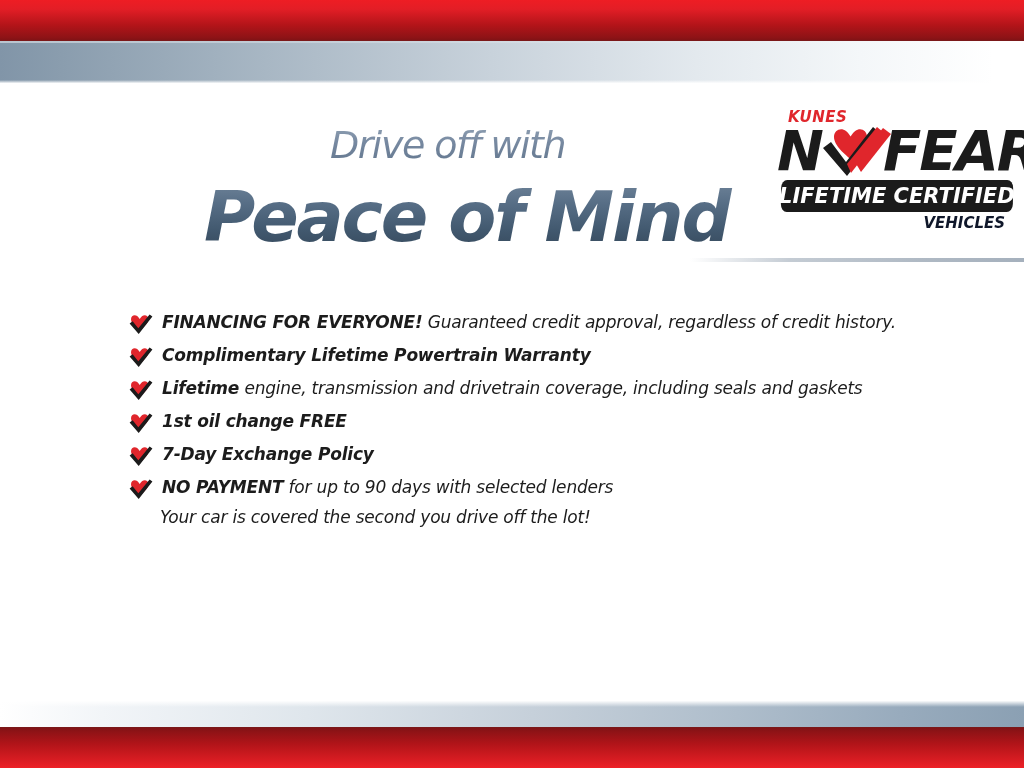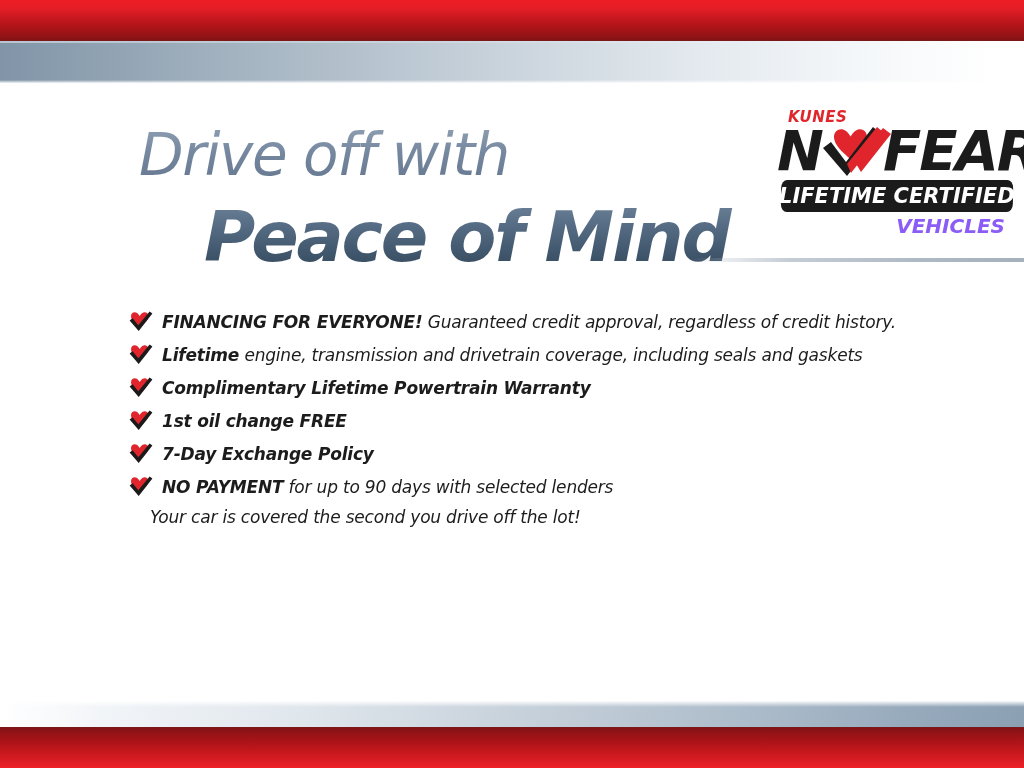--- a/index.html
+++ b/index.html
@@ -98,29 +98,30 @@
     top: 126px;
     width: 620px;
     line-height: 1;
     user-select: none;
   }
   .headline .line1 {
     display: block;
     font-family: "DejaVu Sans", sans-serif;
     font-style: italic;
     font-weight: 400;
-    font-size: 58px;
+    font-size: 38px;
     letter-spacing: -1.5px;
     background: linear-gradient(to bottom, #8e9fb2 0%, #7688a0 45%, #64788f 100%);
     -webkit-background-clip: text;
     background-clip: text;
     color: transparent;
     -webkit-text-fill-color: transparent;
     text-shadow: none;
     padding-left: 3px;
+    text-align: center;
   }
   .headline .line2 {
     display: block;
     font-family: "DejaVu Sans", sans-serif;
     font-style: italic;
     font-weight: 700;
     font-size: 70px;
     letter-spacing: -2.2px;
     margin-top: 18px;
     padding-left: 68px;
@@ -233,37 +234,37 @@
     white-space: nowrap;
     transform: skewX(1deg);
   }
   .logo-vehicles {
     position: absolute;
     right: 8px;
     top: 106px;
     font-family: "DejaVu Sans", sans-serif;
     font-style: italic;
     font-weight: 700;
-    font-size: 20px;
+    font-size: 15px;
     letter-spacing: 0px;
-    color: #8b5cf6;
+    color: #0f172a;
     text-transform: uppercase;
   }
 
   
   .benefits {
     position: absolute;
     left: 128px;
     top: 306px;
     width: 800px;
   }
   .benefit-row {
     position: relative;
     display: flex;
-    align-items: flex-start;
+    align-items: center;
     min-height: 32px;
     margin-bottom: 0px;
     padding-left: 0px;
   }
   .benefit-icon {
     flex: 0 0 34px;
     width: 34px;
     height: 28px;
     position: relative;
     top: 4px;
@@ -284,21 +285,21 @@
     font-weight: 700;
   }
   .benefit-sub {
     font-family: "DejaVu Sans", sans-serif;
     font-style: italic;
     font-weight: 400;
     font-size: 17px;
     line-height: 26px;
     color: #1c1c1c;
     letter-spacing: -0.2px;
-    margin-left: 22px;
+    margin-left: 32px;
     white-space: nowrap;
   }
   .benefit-sep { font-weight: 700; padding: 0 3px; }
 </style>
 </head>
 <body>
 
 <div class="poster">
 
   <div class="band-top-red"></div>
@@ -346,31 +347,31 @@
       <span class="benefit-text"><b>FINANCING FOR EVERYONE!</b><span> Guaranteed credit approval, regardless of credit history.</span></span>
     </div>
 
     <div class="benefit-row">
       <span class="benefit-icon">
         <svg viewBox="0 0 26 22" xmlns="http://www.w3.org/2000/svg" aria-hidden="true">
           <path d="M3 6.2 C3 2.6 6.6 1 9.2 3.1 C10.2 3.9 11.1 5 11.7 6 C12.3 5 13.2 3.9 14.2 3.1 C16.8 1 20.4 2.6 20.4 6.2 C20.4 10.8 14.2 15.4 11.7 17.8 C9.2 15.4 3 10.8 3 6.2 Z" fill="#e0262c"></path>
           <path d="M1.6 10.4 L4.6 8.2 L10.3 15.2 L21.6 1.6 L24.4 3.6 L10.7 21 Z" fill="#1b1b1b"></path>
         </svg>
       </span>
+      <span class="benefit-text"><b>Complimentary Lifetime Powertrain Warranty</b><span></span></span>
+    </div>
+
+    <div class="benefit-row">
+      <span class="benefit-icon">
+        <svg viewBox="0 0 26 22" xmlns="http://www.w3.org/2000/svg" aria-hidden="true">
+          <path d="M3 6.2 C3 2.6 6.6 1 9.2 3.1 C10.2 3.9 11.1 5 11.7 6 C12.3 5 13.2 3.9 14.2 3.1 C16.8 1 20.4 2.6 20.4 6.2 C20.4 10.8 14.2 15.4 11.7 17.8 C9.2 15.4 3 10.8 3 6.2 Z" fill="#e0262c"></path>
+          <path d="M1.6 10.4 L4.6 8.2 L10.3 15.2 L21.6 1.6 L24.4 3.6 L10.7 21 Z" fill="#1b1b1b"></path>
+        </svg>
+      </span>
       <span class="benefit-text"><b>Lifetime</b><span> engine, transmission and drivetrain coverage, including seals and gaskets</span></span>
-    </div>
-
-    <div class="benefit-row">
-      <span class="benefit-icon">
-        <svg viewBox="0 0 26 22" xmlns="http://www.w3.org/2000/svg" aria-hidden="true">
-          <path d="M3 6.2 C3 2.6 6.6 1 9.2 3.1 C10.2 3.9 11.1 5 11.7 6 C12.3 5 13.2 3.9 14.2 3.1 C16.8 1 20.4 2.6 20.4 6.2 C20.4 10.8 14.2 15.4 11.7 17.8 C9.2 15.4 3 10.8 3 6.2 Z" fill="#e0262c"></path>
-          <path d="M1.6 10.4 L4.6 8.2 L10.3 15.2 L21.6 1.6 L24.4 3.6 L10.7 21 Z" fill="#1b1b1b"></path>
-        </svg>
-      </span>
-      <span class="benefit-text"><b>Complimentary Lifetime Powertrain Warranty</b><span></span></span>
     </div>
 
     <div class="benefit-row">
       <span class="benefit-icon">
         <svg viewBox="0 0 26 22" xmlns="http://www.w3.org/2000/svg" aria-hidden="true">
           <path d="M3 6.2 C3 2.6 6.6 1 9.2 3.1 C10.2 3.9 11.1 5 11.7 6 C12.3 5 13.2 3.9 14.2 3.1 C16.8 1 20.4 2.6 20.4 6.2 C20.4 10.8 14.2 15.4 11.7 17.8 C9.2 15.4 3 10.8 3 6.2 Z" fill="#e0262c"></path>
           <path d="M1.6 10.4 L4.6 8.2 L10.3 15.2 L21.6 1.6 L24.4 3.6 L10.7 21 Z" fill="#1b1b1b"></path>
         </svg>
       </span>
       <span class="benefit-text"><b>1st oil change FREE</b><span></span></span>

